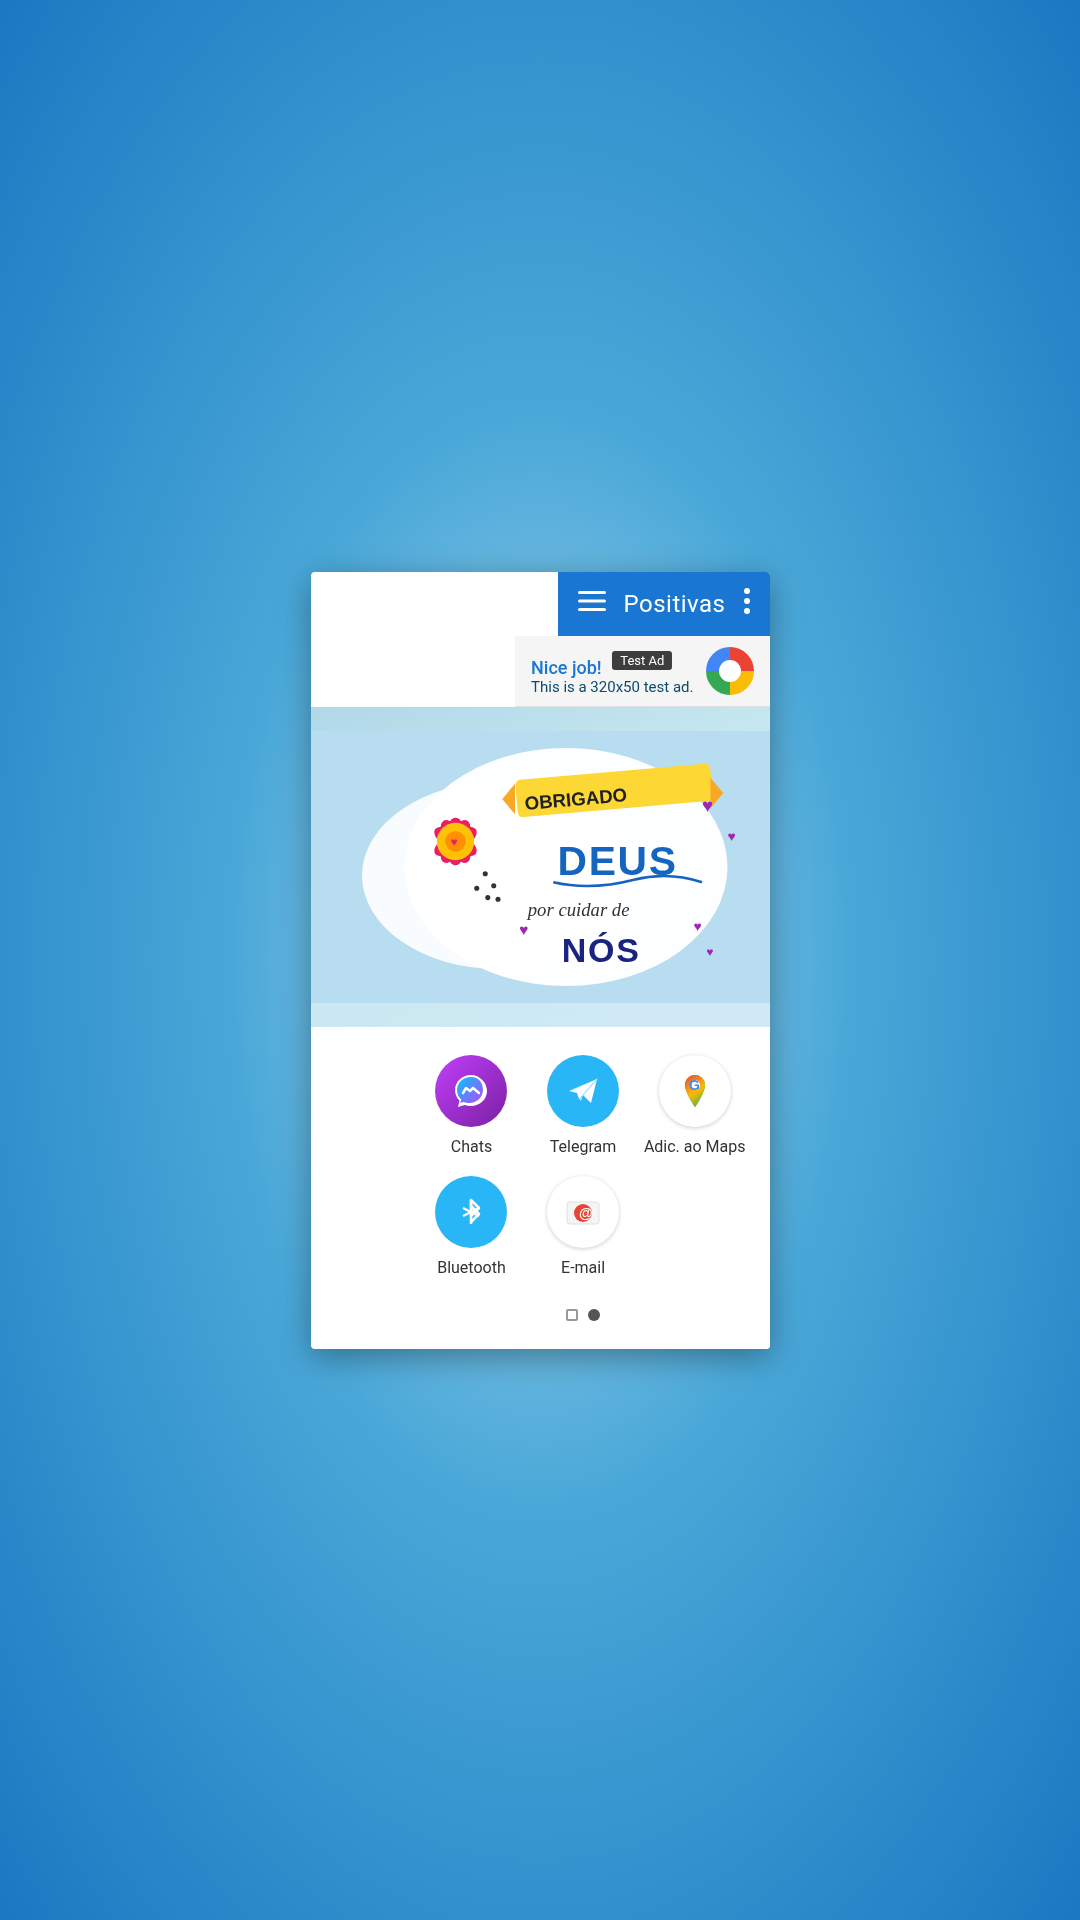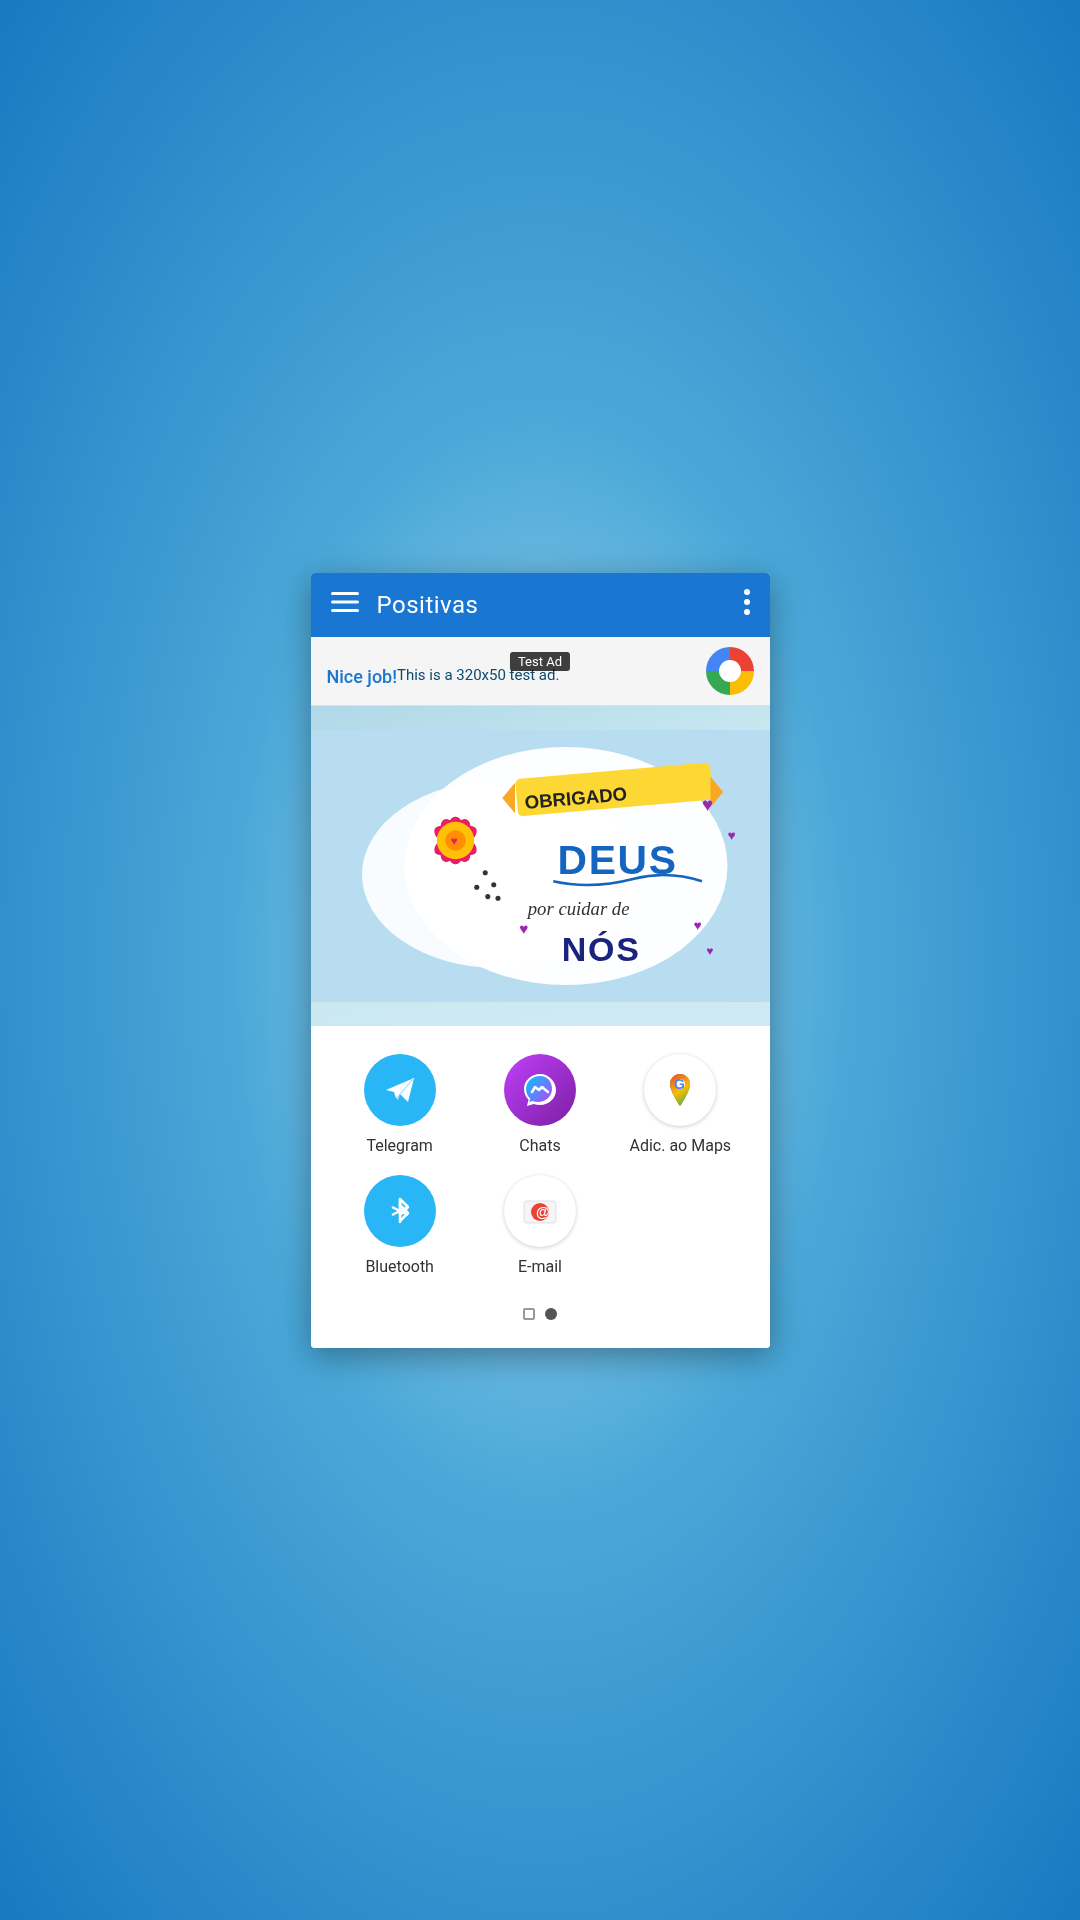--- a/index.html
+++ b/index.html
@@ -17,20 +17,21 @@
     }
 
     .app-window {
       width: 459px;
       background: #fff;
       border-radius: 4px;
       overflow: hidden;
       box-shadow: 0 8px 32px rgba(0,0,0,0.35);
       display: flex;
       flex-direction: column;
+      align-items: flex-end;
     }
 
     
     .top-bar {
       background: #1976d2;
       height: 64px;
       display: flex;
       align-items: center;
       padding: 0 20px;
       gap: 18px;
@@ -69,21 +70,21 @@
       background: rgba(0,0,0,0.75);
       color: #fff;
       font-size: 13px;
       padding: 2px 8px;
       border-radius: 3px;
       white-space: nowrap;
     }
 
     .ad-text-group {
       display: flex;
-      flex-direction: row;
+      flex-direction: column;
       margin-top: 11px;
     }
 
     .ad-nice {
       color: #1976d2;
       font-size: 18px;
       font-weight: 500;
     }
 
     .ad-desc {
@@ -286,48 +287,48 @@
       <circle cx="208" cy="196" r="3" fill="#333"></circle>
       <circle cx="220" cy="198" r="3" fill="#333"></circle>
     </svg>
   </div>
 
   <div class="share-sheet">
 
     <div class="share-grid">
 
       <div class="share-item">
-        <div class="share-icon-circle icon-telegram">
-          <svg width="40" height="40" viewBox="0 0 40 40">
-            <polygon points="6,20 34,8 28,32 20,24 16,28 14,22" fill="white"></polygon>
-            <polygon points="20,24 18,30 16,28 20,24" fill="#b3e5fc"></polygon>
-            <line x1="20" y1="24" x2="34" y2="8" stroke="#b3e5fc" stroke-width="1.5"></line>
-          </svg>
-        </div>
-        <span class="share-label">Telegram</span>
-      </div>
-
-      <div class="share-item">
         <div class="share-icon-circle icon-chats">
           <svg width="40" height="40" viewBox="0 0 40 40">
             <path d="M20 4C11.16 4 4 10.716 4 19c0 4.124 1.72 7.864 4.52 10.624L7 36l6.636-2.124C15.636 34.596 17.752 35 20 35c8.84 0 16-6.716 16-15S28.84 4 20 4z" fill="white"></path>
             <path d="M20 6C12.268 6 6 11.82 6 19c0 3.836 1.652 7.3 4.324 9.78L9 32l3.42-1.092C14.18 31.596 16.02 32 18 32c7.732 0 14-5.82 14-13S27.732 6 20 6z" fill="url(#msgGrad)"></path>
             <defs>
               <linearGradient id="msgGrad" x1="6" y1="6" x2="34" y2="32" gradientUnits="userSpaceOnUse">
                 <stop offset="0%" stop-color="#00c6ff"></stop>
                 <stop offset="100%" stop-color="#c040fb"></stop>
               </linearGradient>
             </defs>
             <path d="M12 22l3-5 4 3 3-3 6 5" stroke="white" stroke-width="2.5" fill="none" stroke-linecap="round" stroke-linejoin="round"></path>
           </svg>
         </div>
         <span class="share-label">Chats</span>
       </div>
 
       <div class="share-item">
+        <div class="share-icon-circle icon-telegram">
+          <svg width="40" height="40" viewBox="0 0 40 40">
+            <polygon points="6,20 34,8 28,32 20,24 16,28 14,22" fill="white"></polygon>
+            <polygon points="20,24 18,30 16,28 20,24" fill="#b3e5fc"></polygon>
+            <line x1="20" y1="24" x2="34" y2="8" stroke="#b3e5fc" stroke-width="1.5"></line>
+          </svg>
+        </div>
+        <span class="share-label">Telegram</span>
+      </div>
+
+      <div class="share-item">
         <div class="share-icon-circle icon-maps">
           <svg width="44" height="44" viewBox="0 0 44 44">
 
             <path d="M22 6C16.477 6 12 10.477 12 16c0 8 10 22 10 22s10-14 10-22c0-5.523-4.477-10-10-10z" fill="#34a853"></path>
             <path d="M22 6C16.477 6 12 10.477 12 16c0 8 10 22 10 22s10-14 10-22c0-5.523-4.477-10-10-10z" fill="url(#mapsGrad)"></path>
             <circle cx="22" cy="16" r="5" fill="white"></circle>
             <defs>
               <linearGradient id="mapsGrad" x1="12" y1="6" x2="34" y2="38" gradientUnits="userSpaceOnUse">
                 <stop offset="0%" stop-color="#ea4335"></stop>
                 <stop offset="50%" stop-color="#fbbc05"></stop>

